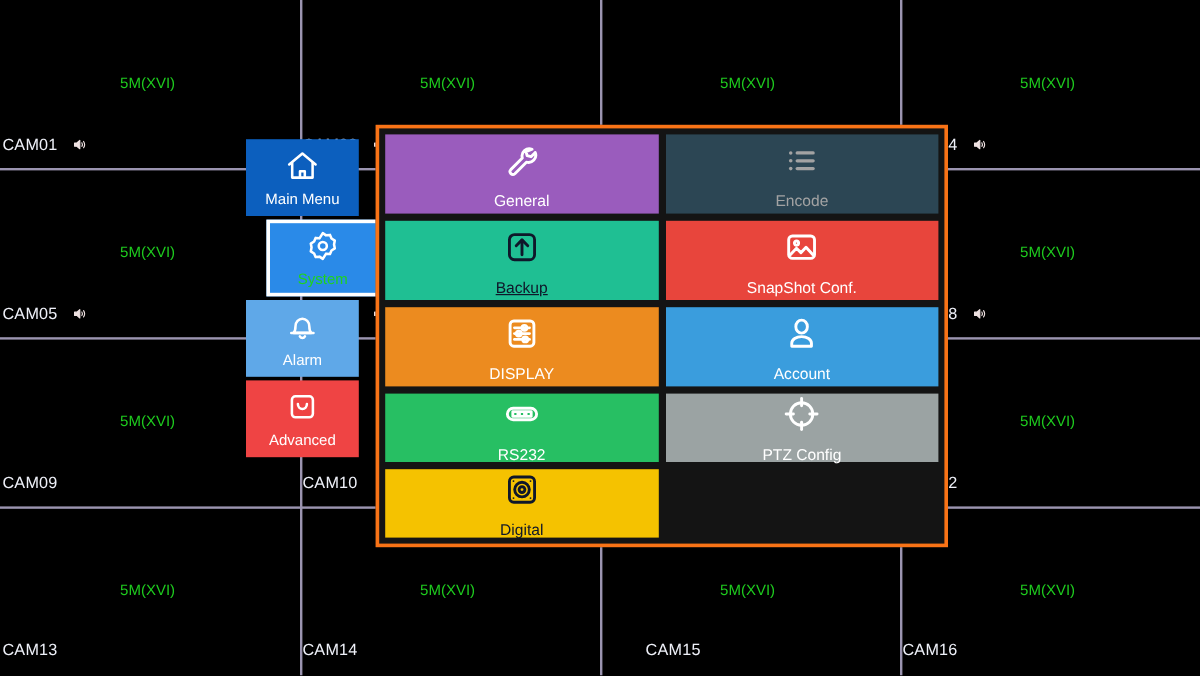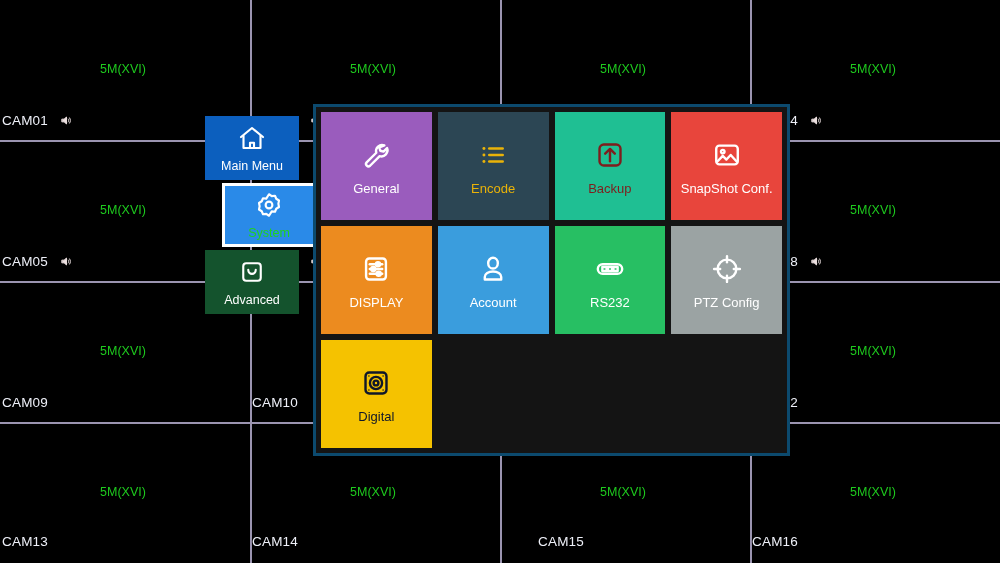--- a/index.html
+++ b/index.html
@@ -47,24 +47,24 @@
   }
   .side-tile .sico { width:30px; height:30px; display:block; }
   .side-tile.sel { outline:3px solid #ffffff; outline-offset:-3px; }
   .side-tile.sel .slabel { color:#1fd21f; }
 
   
   .grid-frame {
     position:absolute; left:313px; top:104px;
     width:477px; height:352px;
     background:#141414;
-    border:3px solid #0c4a6e;
+    border:3px solid #f97316;
     padding:5px;
     display:grid;
-    grid-template-columns:repeat(4,1fr);
+    grid-template-columns:repeat(2,1fr);
     grid-template-rows:repeat(3,1fr);
     gap:6px;
   }
   .tile {
     display:flex; flex-direction:column;
     align-items:center; justify-content:center;
     gap:10px;
     color:#ffffff;
     font-size:13px;
     cursor:pointer;
@@ -204,48 +204,56 @@
           </svg></span>
         <span class="slabel">Main Menu</span>
       </div>
       <div class="side-tile sel" style="background: rgb(42, 138, 232); margin-left: 17px;">
         <span class="sico"><svg viewBox="0 0 24 24" fill="none" stroke="currentColor" stroke-width="1.7" stroke-linecap="round" stroke-linejoin="round">
             <path d="M12 3.4l2.2 1.5 2.6-.3 1 2.4 2.2 1.4-.5 2.6.5 2.6-2.2 1.4-1 2.4-2.6-.3L12 20.6l-2.2-1.5-2.6.3-1-2.4-2.2-1.4.5-2.6-.5-2.6 2.2-1.4 1-2.4 2.6.3z"></path>
             <circle cx="12" cy="12" r="2.7"></circle>
           </svg></span>
         <span class="slabel">System</span>
       </div>
-      <div class="side-tile" style="background: #14532d;">
+      <div class="side-tile" style="background: rgb(95, 168, 232);">
+        <span class="sico"><svg viewBox="0 0 24 24" fill="none" stroke="currentColor" stroke-width="1.7" stroke-linecap="round" stroke-linejoin="round">
+            <path d="M6 16.3c1.4-1.2 1.4-2.6 1.4-4.4 0-2.8 2.1-5 4.6-5s4.6 2.2 4.6 5c0 1.8 0 3.2 1.4 4.4z"></path>
+            <path d="M4.6 16.4h14.8"></path>
+            <path d="M10.3 18.6c.4.7 1 1.1 1.7 1.1s1.3-.4 1.7-1.1"></path>
+          </svg></span>
+        <span class="slabel">Alarm</span>
+      </div>
+      <div class="side-tile" style="background: #ef4444;">
         <span class="sico"><svg viewBox="0 0 24 24" fill="none" stroke="currentColor" stroke-width="1.7" stroke-linecap="round" stroke-linejoin="round">
             <rect x="5" y="5" width="14" height="14" rx="2.4"></rect>
             <path d="M9 10.2c0 1.9 1.35 3.3 3 3.3s3-1.4 3-3.3"></path>
           </svg></span>
         <span class="slabel">Advanced</span>
       </div>
     </div>
 
   <div class="grid-frame" id="grid">
       <div class="tile" style="background: rgb(154, 92, 189); color: rgb(255, 255, 255);">
         <span class="tico"><svg viewBox="0 0 24 24" fill="none" stroke="currentColor" stroke-width="1.7" stroke-linecap="round" stroke-linejoin="round">
             <path d="M17.9 5.2a4.3 4.3 0 0 0-5.7 5.2L5.4 17.2a1.7 1.7 0 0 0 2.4 2.4l6.8-6.8a4.3 4.3 0 0 0 5.2-5.7l-2.5 2.5-2.3-.6-.6-2.3z"></path>
           </svg></span>
         <span class="tlabel">General</span>
       </div>
-      <div class="tile" style="background: rgb(44, 70, 84); color: #eab308;">
+      <div class="tile" style="background: rgb(44, 70, 84); color: #a3a3a3;">
         <span class="tico"><svg viewBox="0 0 24 24" fill="none" stroke="currentColor" stroke-width="1.7" stroke-linecap="round" stroke-linejoin="round">
             <circle cx="5.6" cy="7.4" r="1.05" fill="currentColor" stroke="none"></circle>
             <circle cx="5.6" cy="12" r="1.05" fill="currentColor" stroke="none"></circle>
             <circle cx="5.6" cy="16.6" r="1.05" fill="currentColor" stroke="none"></circle>
             <path d="M9.4 7.4h9.4" stroke-width="1.9"></path>
             <path d="M9.4 12h9.4" stroke-width="1.9"></path>
             <path d="M9.4 16.6h9.4" stroke-width="1.9"></path>
           </svg></span>
         <span class="tlabel">Encode</span>
       </div>
-      <div class="tile" style="background: rgb(31, 191, 147); color: #7f1d1d;">
+      <div class="tile" style="background: rgb(31, 191, 147); color: #0f172a; text-decoration: underline;">
         <span class="tico"><svg viewBox="0 0 24 24" fill="none" stroke="currentColor" stroke-width="1.7" stroke-linecap="round" stroke-linejoin="round">
             <rect x="4.6" y="4.6" width="14.8" height="14.8" rx="3"></rect>
             <path d="M12 16.4V8"></path>
             <path d="M8.6 11.1 12 7.7l3.4 3.4"></path>
           </svg></span>
         <span class="tlabel">Backup</span>
       </div>
       <div class="tile" style="background: rgb(232, 69, 60); color: rgb(255, 255, 255);">
         <span class="tico"><svg viewBox="0 0 24 24" fill="none" stroke="currentColor" stroke-width="1.7" stroke-linecap="round" stroke-linejoin="round">
             <rect x="4.4" y="5.4" width="15.2" height="13.2" rx="2.2"></rect>

